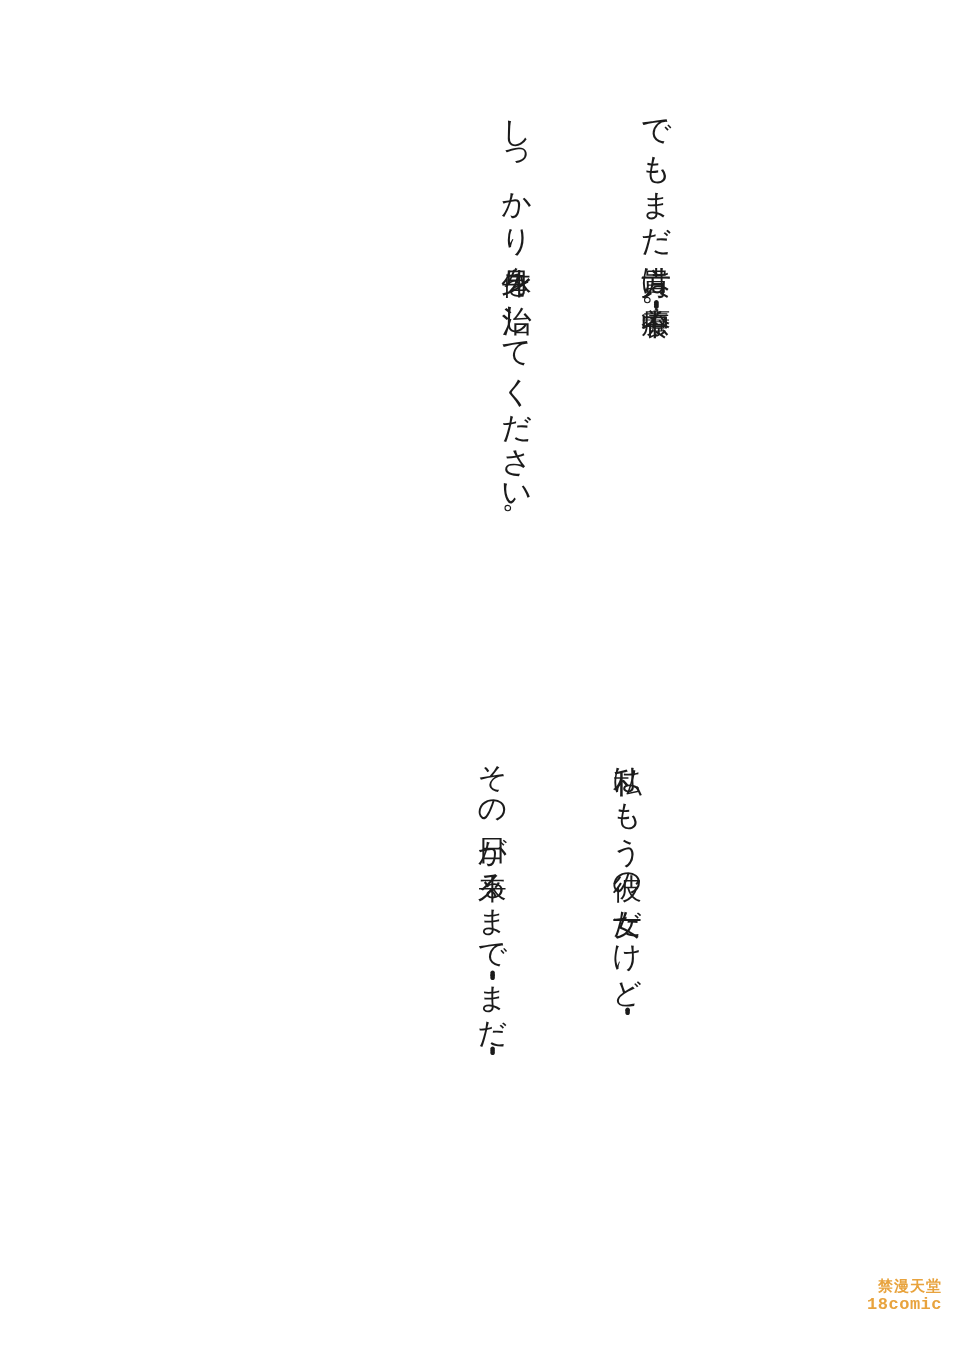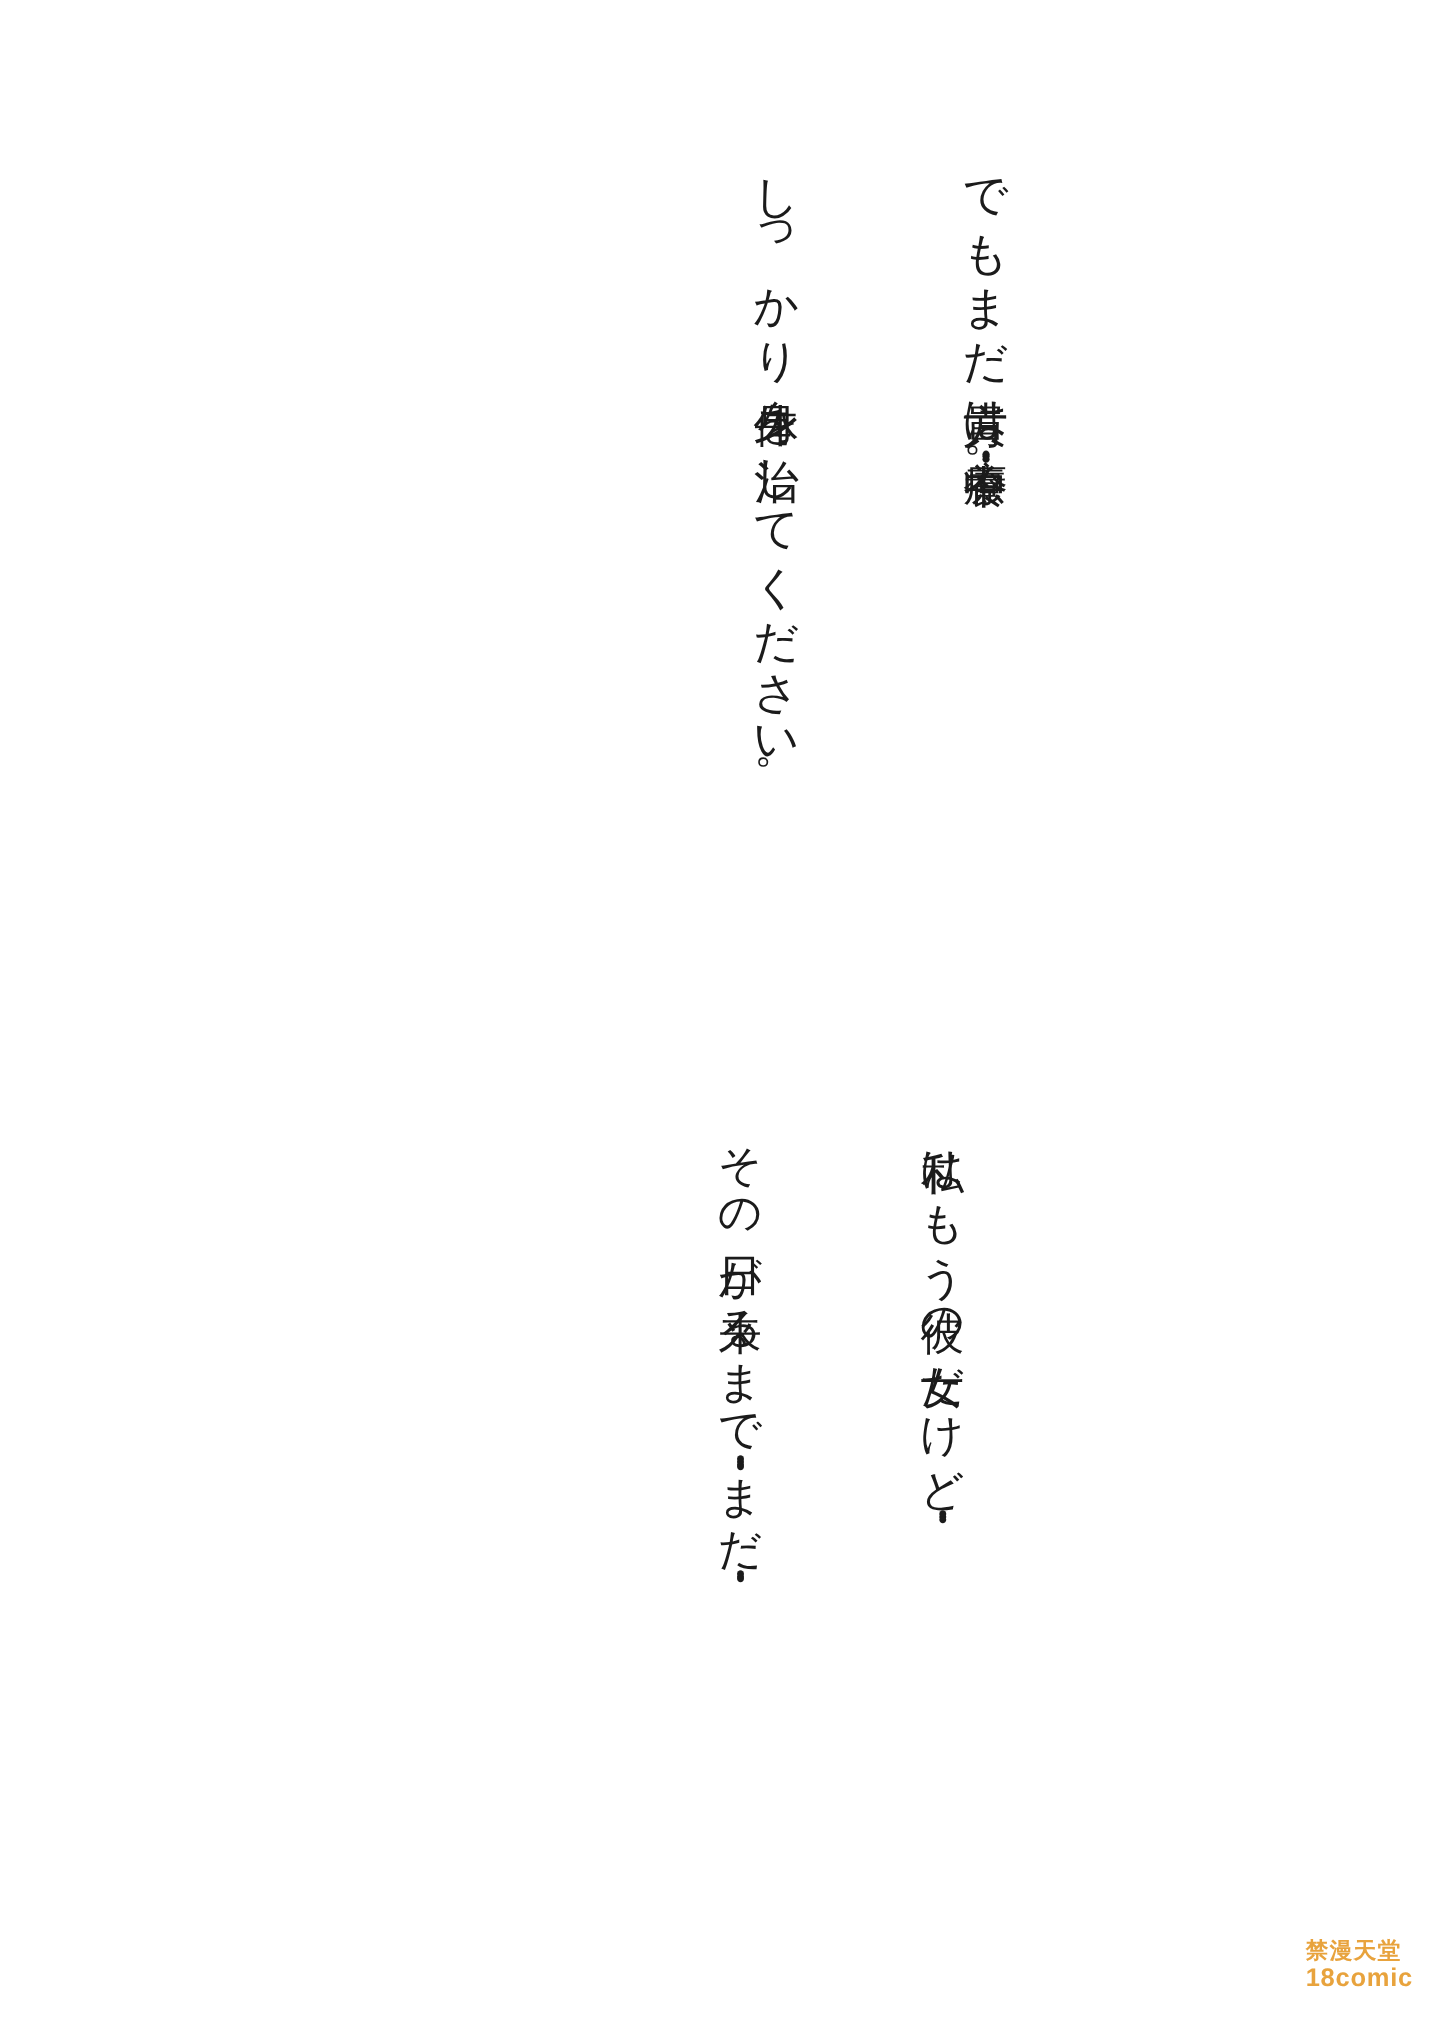--- a/index.html
+++ b/index.html
@@ -41,38 +41,38 @@
     top: 745px;
     left: 380px;
     height: 500px;
     font-size: 29px;
   }
 
   
   #watermark {
     position: absolute;
     right: 18px;
-    bottom: 18px;
-    text-align: left;
+    bottom: 32px;
+    text-align: right;
     line-height: 1.0;
     user-select: none;
   }
   #watermark .wm-top {
     font-size: 15px;
     letter-spacing: 1px;
     color: #e8a33d;
     font-family: "DejaVu Sans", sans-serif;
     font-weight: bold;
   }
   #watermark .wm-bottom {
     margin-top: 2px;
     font-size: 17px;
     letter-spacing: 0.5px;
     color: #e8a33d;
-    font-family: Liberation Sans, sans-serif;
+    font-family: Liberation Mono, monospace;
     font-weight: bold;
   }
 </style>
 </head>
 <body>
 
 <div id="page">
 
   <div id="block-1" class="vtext">
     <div class="line-a">でもまだ貴方は療養中・・・。</div>

